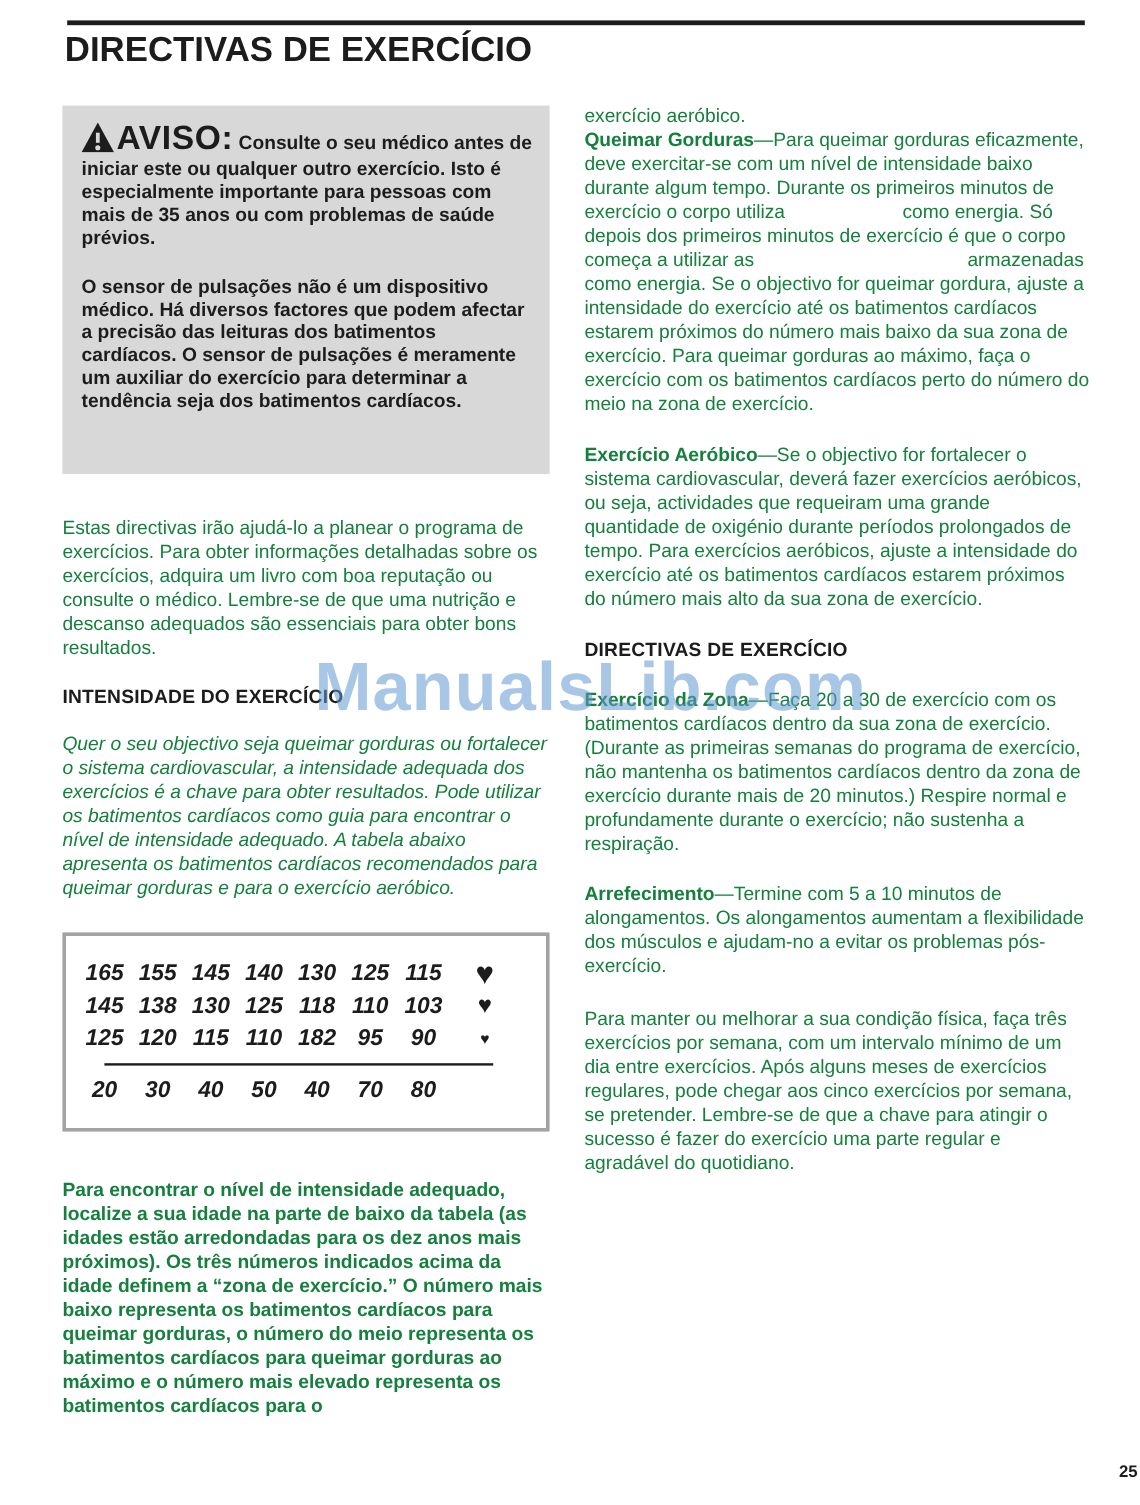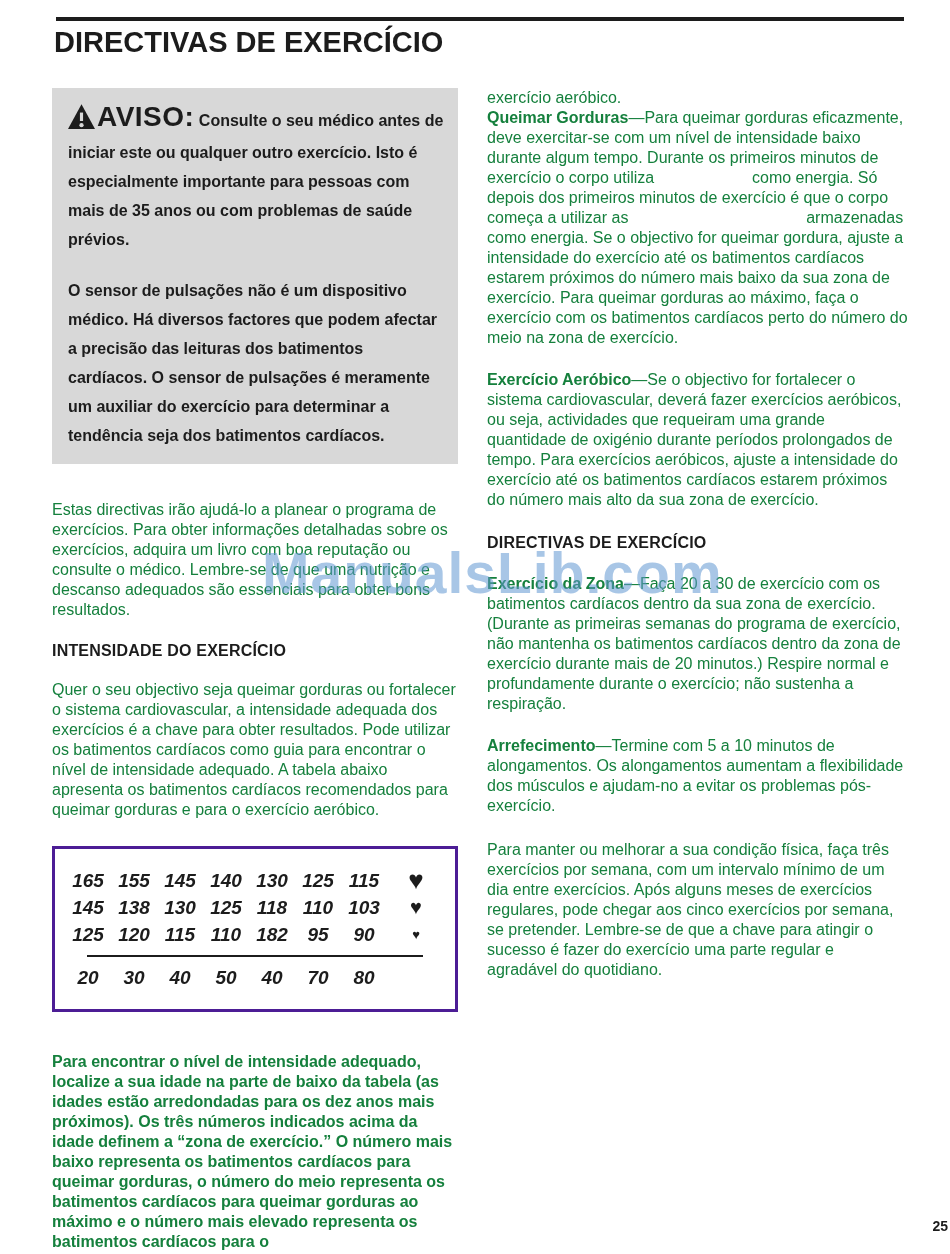--- a/index.html
+++ b/index.html
@@ -12,37 +12,37 @@
   .page-title {
     position:absolute; left:54px; top:26px; margin:0;
     font-size:29px; font-weight:bold; letter-spacing:0; color:#1c1c1c;
   }
   .col-left  { position:absolute; left:52px;  top:88px; width:410px; }
   .col-right { position:absolute; left:487px; top:88px; width:421px; }
 
   p.body { font-size:16px; line-height:20px; margin:0; color:#15803d; }
   .subhead { font-size:16px; font-weight:bold; margin:0; letter-spacing:0.2px; }
 
-  .mt20 { margin-top:20px !important; }
+  .mt20 { margin-top:20px !important;font-style:italic; }
   .mt22 { margin-top:22px !important; }
   .mt24 { margin-top:24px !important; }
   .mt36 { margin-top:36px !important; }
   .mt40 { margin-top:40px !important;font-weight:bold; }
 
   .warning-box {
     box-sizing:border-box; width:406px; min-height:307px;
     background:#d8d8d8; padding:14px 14px 14px 16px;
   }
-  .warn-p { font-size:16px; font-weight:bold; line-height:29px; margin:0; }
+  .warn-p { font-size:16px; font-weight:bold; line-height:19px; margin:0; }
   .warn-lead-icon { vertical-align:-3px; margin-right:2px; }
   .aviso-label { font-size:28px; font-weight:bold; letter-spacing:0.5px; }
 
   .hr-table {
     box-sizing:border-box; width:406px; margin-top:26px;
-    border:3px solid #4c1d95; padding:18px 10px 16px 10px;
+    border:3px solid #a3a3a3; padding:18px 22px 16px 10px;
   }
   .hr-row { display:grid; grid-template-columns:repeat(7,1fr) 58px; align-items:center; }
   .hr-cell {
     text-align:center; font-style:italic; font-weight:bold;
     font-size:19px; line-height:27px;
   }
   .hr-heart-cell { text-align:center; line-height:27px; }
   .heart-lg { font-size:26px; }
   .heart-md { font-size:20px; }
   .heart-sm { font-size:13px; }

